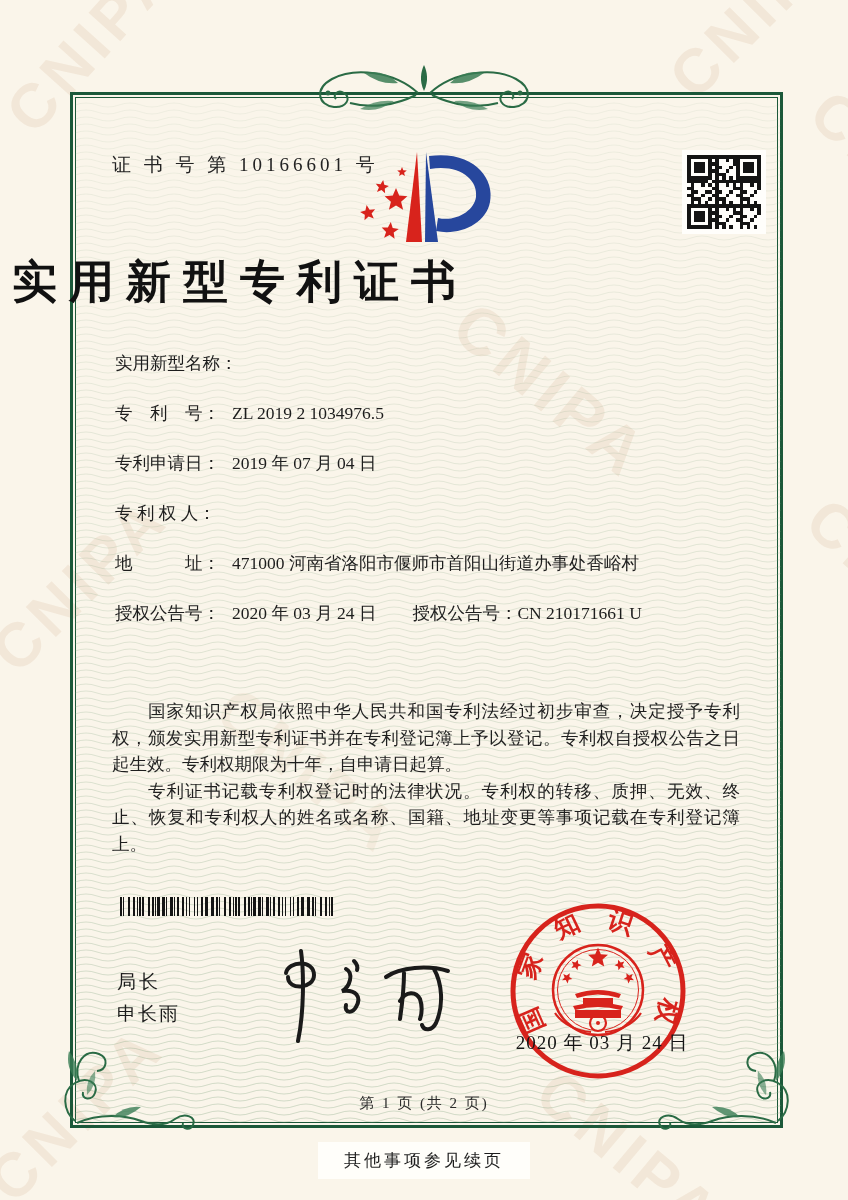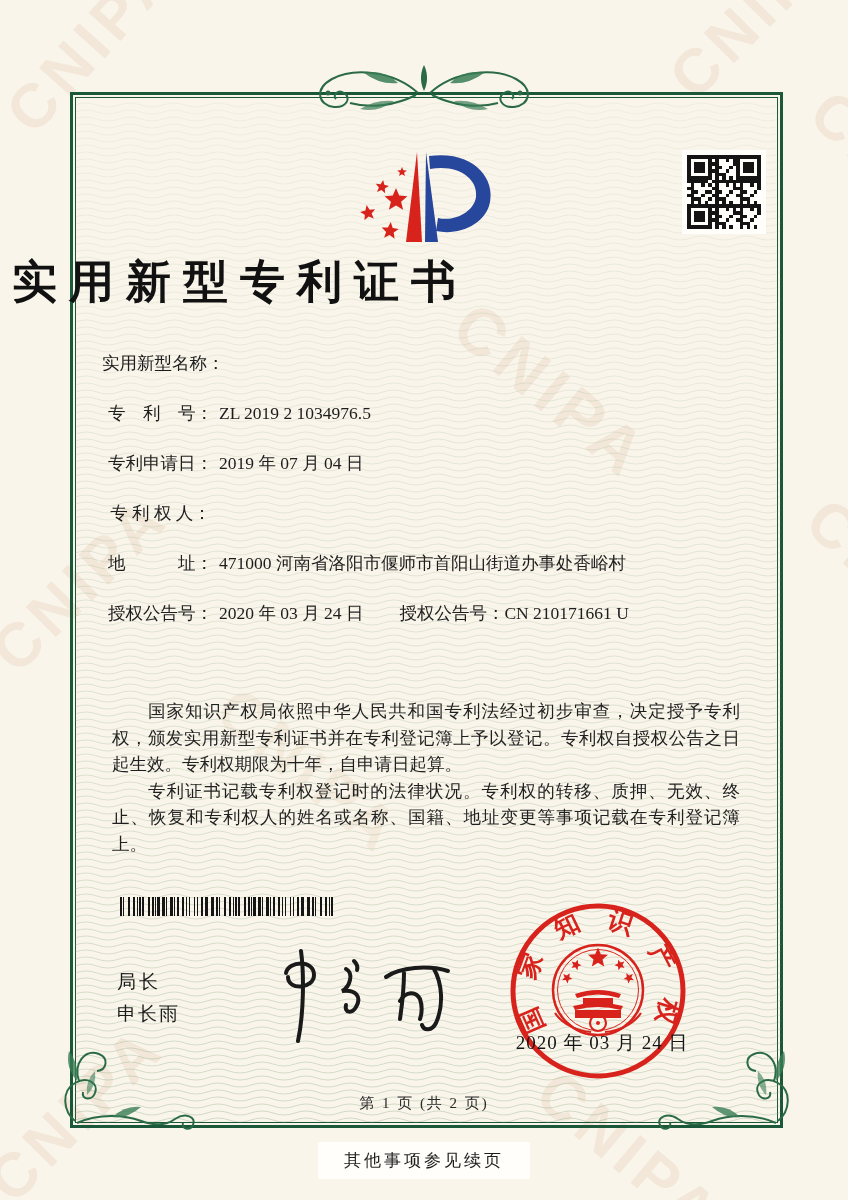--- a/index.html
+++ b/index.html
@@ -32,21 +32,21 @@
   .qr-wrap{position:absolute;left:682px;top:150px;width:84px;height:84px;background:#fffefb;z-index:4;
     display:flex;align-items:center;justify-content:center;}
   #qr{display:grid;grid-template-columns:repeat(21,1fr);grid-template-rows:repeat(21,1fr);width:74px;height:74px;}
   #qr i{display:block;}
   #qr i.d{background:#141414;}
   .title{
     position:absolute;left:0;right:0;top:252px;text-align:left;z-index:4;
     font-size:45px;font-weight:bold;letter-spacing:12px;text-indent:12px;color:#111;
   }
   
-  .fields{position:absolute;left:102px;top:350px;width:618px;z-index:4;font-size:17.5px;color:#1d1d1d;text-align:center;}
+  .fields{position:absolute;left:115px;top:350px;width:618px;z-index:4;font-size:17.5px;color:#1d1d1d;}
   .frow{display:flex;line-height:26px;margin-bottom:24px;white-space:nowrap;}
   .flabel{display:inline-block;width:117px;flex:none;}
   .fvalue{display:inline-block;}
   .grant-gap{display:inline-block;width:36px;}
   
   .body-text{position:absolute;left:112px;top:698px;width:628px;z-index:4;
     font-size:17.5px;line-height:26.5px;text-align:justify;color:#1f1f1f;}
   .body-text p{margin:0;text-indent:2.05em;}
   
   #barcode{position:absolute;left:120px;top:897px;width:216px;height:19px;display:flex;z-index:4;}
@@ -262,20 +262,21 @@
     </g>
 
     <g transform="translate(73,1125)">
         <use href="#cf"></use>
       </g>
     <g transform="translate(780,1125) scale(-1,1)">
         <use href="#cf"></use>
       </g>
   </svg>
 
+  <div class="cert-no">证 书 号 第 10166601 号</div>
 
   <svg id="logo" width="170" height="122" viewBox="0 0 170 122">
     <polygon points="79,16 68,106 84,106" fill="#d8231c"></polygon>
     <polygon points="88,16 87,106 100,106" fill="#27479d"></polygon>
     <path d="M91,20 C135,14 157,42 152,66 C148,88 121,100 98,95 L100,82 C118,86 136,75 138,61 C140,43 121,28 92,33 Z" fill="#27479d"></path>
     <polygon fill="#d8231c" points="64.0,31.0 65.3,34.2 68.8,34.5 66.1,36.7 66.9,40.0 64.0,38.3 61.1,40.0 61.9,36.7 59.2,34.5 62.7,34.2"></polygon>
     <polygon fill="#d8231c" points="45.2,44.1 46.3,48.8 50.9,50.0 46.8,52.5 47.1,57.3 43.5,54.1 39.0,55.9 40.9,51.4 37.8,47.7 42.6,48.2"></polygon>
     <polygon fill="#d8231c" points="58.0,52.0 61.2,59.6 69.4,60.3 63.1,65.7 65.1,73.7 58.0,69.4 50.9,73.7 52.9,65.7 46.6,60.3 54.8,59.6"></polygon>
     <polygon fill="#d8231c" points="28.6,69.1 31.6,73.8 37.1,73.2 33.6,77.5 35.8,82.6 30.6,80.5 26.5,84.2 26.8,78.7 22.1,75.9 27.4,74.5"></polygon>
     <polygon fill="#d8231c" points="52.8,86.0 54.7,91.9 60.8,93.0 55.7,96.6 56.6,102.7 51.6,99.0 46.1,101.8 48.1,95.9 43.7,91.5 49.9,91.5"></polygon>

